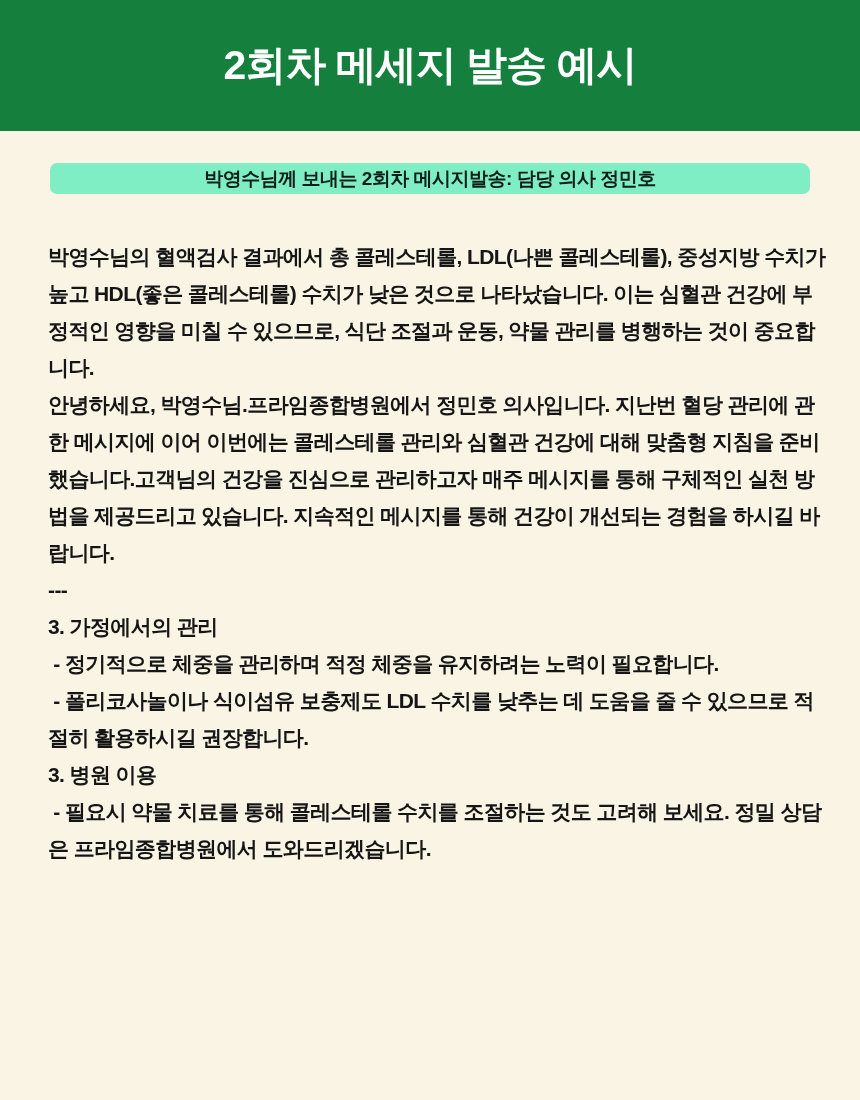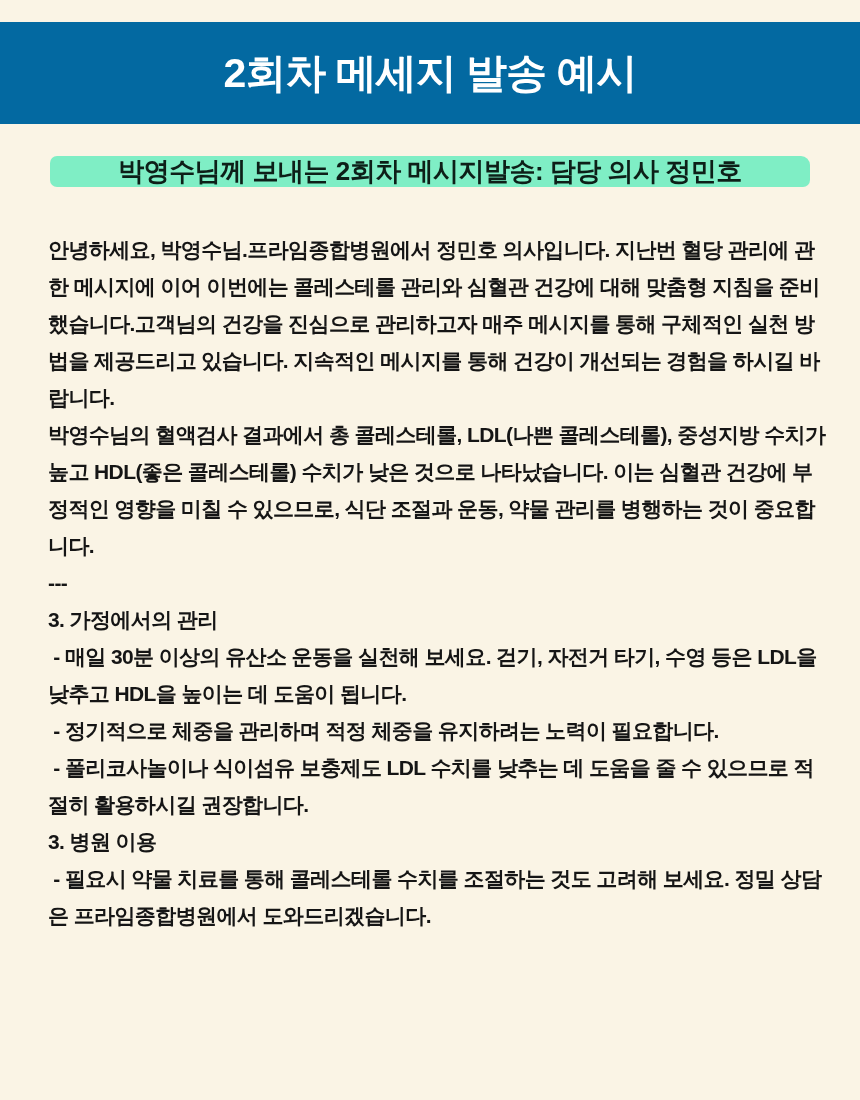--- a/index.html
+++ b/index.html
@@ -9,26 +9,25 @@
   body {
     width: 860px;
     height: 1100px;
     background: #FAF4E5;
     font-family: "Liberation Sans", "DejaVu Sans", sans-serif;
     color: #111111;
     overflow: hidden;
   }
   .header {
     width: 860px;
-    height: 102px;
-    background: #0369a1;
+    height: 131px;
+    background: #15803d;
     display: flex;
     align-items: center;
     justify-content: center;
-    margin-top: 22px;
   }
   .header-title {
     color: #FFFFFF;
     font-size: 41px;
     font-weight: 800;
     letter-spacing: -1px;
     margin: 0;
   }
   .content {
     padding: 0 30px 0 48px;
@@ -40,21 +39,21 @@
   .subtitle-bar {
     background: #7FEEC5;
     border-radius: 7px 9px 7px 7px;
     height: 31px;
     display: flex;
     align-items: center;
     justify-content: center;
     margin-right: 18px;
   }
   .subtitle-text {
-    font-size: 26px;
+    font-size: 19px;
     font-weight: 700;
     color: #0D1F18;
     letter-spacing: -0.5px;
   }
   .message-body {
     margin-top: 44px;
   }
   .message-body p {
     margin: 0;
     font-size: 21px;
@@ -74,25 +73,24 @@
 
 <div class="content">
 
   <div class="subtitle-wrap">
     <div class="subtitle-bar">
       <span class="subtitle-text">박영수님께 보내는 2회차 메시지발송: 담당 의사 정민호</span>
     </div>
   </div>
 
   <div class="message-body">
+    <p>박영수님의 혈액검사 결과에서 총 콜레스테롤, LDL(나쁜 콜레스테롤), 중성지방 수치가 높고 HDL(좋은 콜레스테롤) 수치가 낮은 것으로 나타났습니다. 이는 심혈관 건강에 부정적인 영향을 미칠 수 있으므로, 식단 조절과 운동, 약물 관리를 병행하는 것이 중요합니다.</p>
     <p>안녕하세요, 박영수님.프라임종합병원에서 정민호 의사입니다. 지난번 혈당 관리에 관한 메시지에 이어 이번에는 콜레스테롤 관리와 심혈관 건강에 대해 맞춤형 지침을 준비했습니다.고객님의 건강을 진심으로 관리하고자 매주 메시지를 통해 구체적인 실천 방법을 제공드리고 있습니다. 지속적인 메시지를 통해 건강이 개선되는 경험을 하시길 바랍니다.</p>
-    <p>박영수님의 혈액검사 결과에서 총 콜레스테롤, LDL(나쁜 콜레스테롤), 중성지방 수치가 높고 HDL(좋은 콜레스테롤) 수치가 낮은 것으로 나타났습니다. 이는 심혈관 건강에 부정적인 영향을 미칠 수 있으므로, 식단 조절과 운동, 약물 관리를 병행하는 것이 중요합니다.</p>
     <p>---</p>
     <p>3. 가정에서의 관리</p>
-    <p> - 매일 30분 이상의 유산소 운동을 실천해 보세요. 걷기, 자전거 타기, 수영 등은 LDL을 낮추고 HDL을 높이는 데 도움이 됩니다.</p>
     <p> - 정기적으로 체중을 관리하며 적정 체중을 유지하려는 노력이 필요합니다.</p>
     <p> - 폴리코사놀이나 식이섬유 보충제도 LDL 수치를 낮추는 데 도움을 줄 수 있으므로 적절히 활용하시길 권장합니다.</p>
     <p>3. 병원 이용</p>
     <p> - 필요시 약물 치료를 통해 콜레스테롤 수치를 조절하는 것도 고려해 보세요. 정밀 상담은 프라임종합병원에서 도와드리겠습니다.</p>
 
   </div>
 
 </div>
 
 </body></html>

